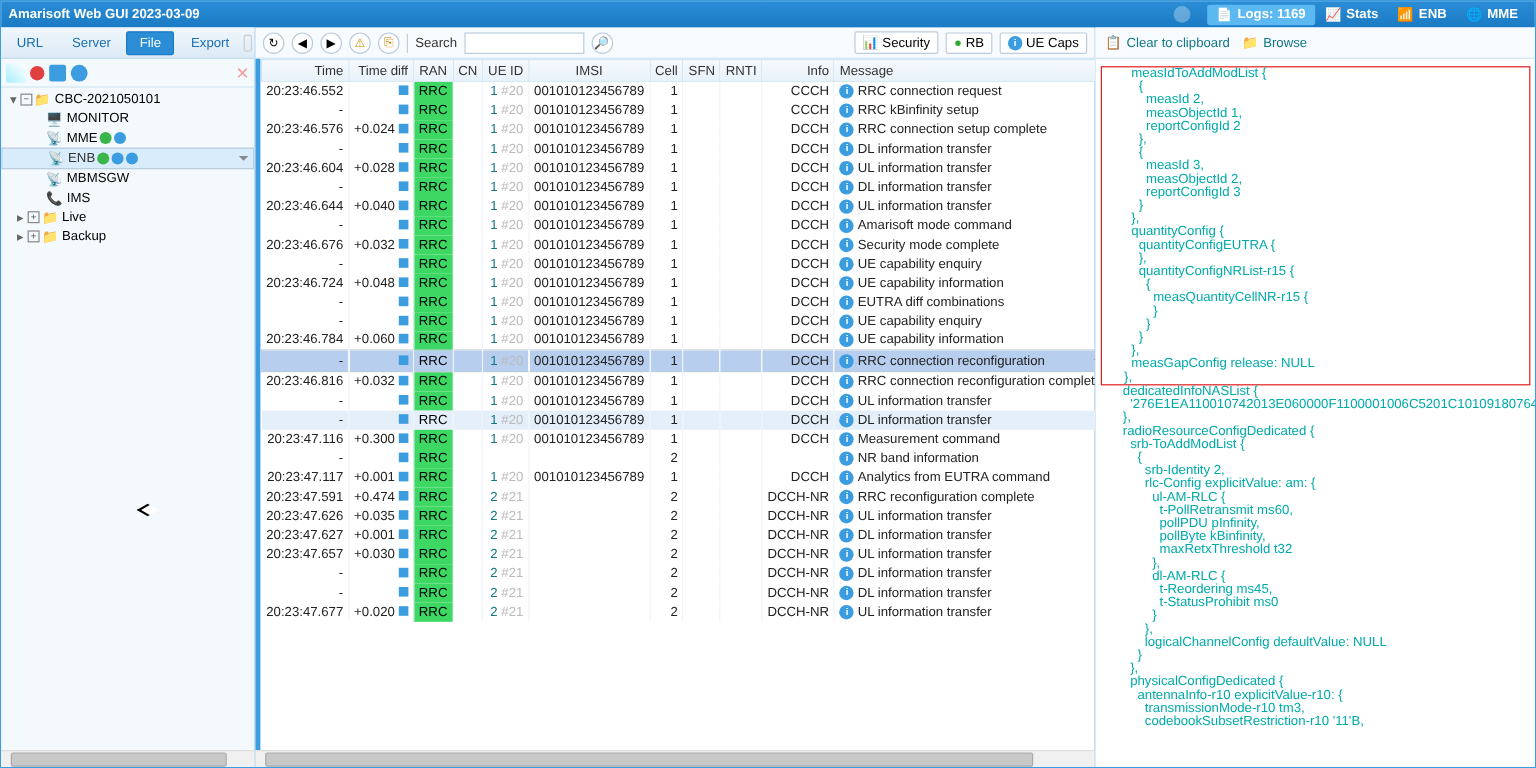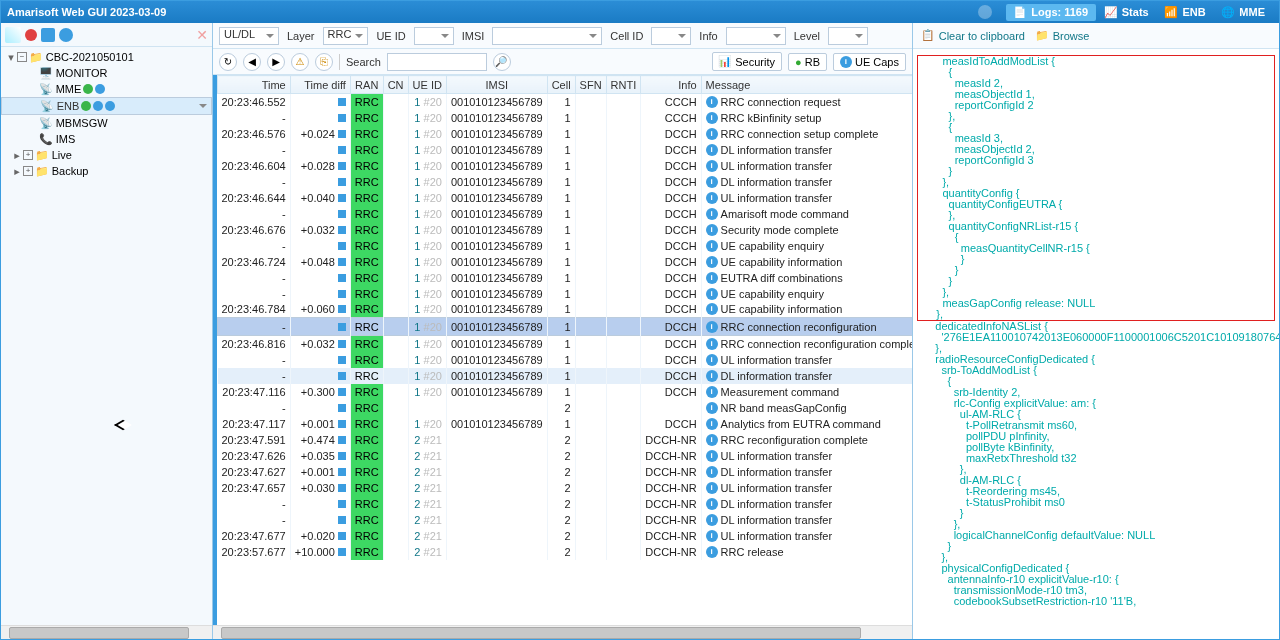--- a/index.html
+++ b/index.html
@@ -90,20 +90,28 @@
     </div>
     <div class="topbtn">
       <span>🌐</span>
       <span>MME</span>
     </div>
   </div>
 
   <div class="body">
 
     <div class="left">
+      <div class="left-tabs">
+        <span class="tabbtn">URL</span>
+        <span class="tabbtn">Server</span>
+        <span class="tabbtn active">File</span>
+        <span style="flex:1"></span>
+        <span class="tabbtn2">Export</span>
+        <span class="micro-icn"></span>
+      </div>
       <div class="toolbar2">
         <span class="tb-icon" style="background:linear-gradient(45deg,#aef,#fff)"></span>
         <span class="tb-red"></span>
         <span class="tb-blue"></span>
         <span class="tb-blue" style="border-radius:50%"></span>
         <span class="tb-icon"></span>
         <span class="tb-x">✕</span>
       </div>
       <div class="tree">
         <div class="tree-row">
@@ -149,35 +157,20 @@
           <span>📁</span>
           <span style="margin-left:3px">Backup</span>
         </div>
       </div>
       <div class="hscroll">
           <div class="hthumb" style="left:8px;width:180px"></div>
         </div>
     </div>
 
     <div class="center">
-      <div class="filterbar">
-        <div class="sel" style="min-width:60px"><span>UL/DL</span></div>
-        <span class="lbl">Layer</span>
-        <div class="sel" style="min-width:40px"><span>RRC</span></div>
-        <span class="lbl">UE ID</span>
-        <div class="sel" style="min-width:40px"></div>
-        <span class="lbl">IMSI</span>
-        <div class="sel" style="min-width:110px"></div>
-        <span class="lbl">Cell ID</span>
-        <div class="sel" style="min-width:40px"></div>
-        <span class="lbl">Info</span>
-        <div class="sel" style="min-width:60px"></div>
-        <span class="lbl">Level</span>
-        <div class="sel" style="min-width:40px"></div>
-      </div>
       <div class="actionbar">
         <span class="rnd">↻</span>
         <span class="rnd">◀</span>
         <span class="rnd">▶</span>
         <span class="rnd" style="color:#c80">⚠</span>
         <span class="rnd" style="color:#c80">⎘</span>
         <span style="border-left:1px solid #ccc;height:16px"></span>
         <span class="lbl">Search</span>
         <input class="inp" style="width: 100px;">
         <span class="rnd">🔎</span>
@@ -563,21 +556,21 @@
                 <td style="width:30px"></td>
                 <td style="width:50px"><span class="ueid"></span> <span class="pci"></span></td>
                 <td class="c" style="width:100px"></td>
                 <td style="width:30px">2</td>
                 <td style="width:30px"></td>
                 <td style="width:30px"></td>
                 <td style="width:60px"></td>
                 <td class="l">
                   <span class="msg">
                     <span class="info-i">i</span>
-                    <span>NR band measGapConfig</span>
+                    <span>NR band information</span>
                   </span>
                 </td>
               </tr>
               <tr>
                 <td style="width:70px">20:23:47.117</td>
                 <td style="width:45px">+0.001<span class="blue-sq" style="margin-left:3px"></span></td>
                 <td class="ran" style="width:34px">RRC</td>
                 <td style="width:30px"></td>
                 <td style="width:50px"><span class="ueid">1</span> <span class="pci">#20</span></td>
                 <td class="c" style="width:100px">001010123456789</td>
@@ -708,38 +701,20 @@
                 <td style="width:50px"><span class="ueid">2</span> <span class="pci">#21</span></td>
                 <td class="c" style="width:100px"></td>
                 <td style="width:30px">2</td>
                 <td style="width:30px"></td>
                 <td style="width:30px"></td>
                 <td style="width:60px">DCCH-NR</td>
                 <td class="l">
                   <span class="msg">
                     <span class="info-i">i</span>
                     <span>UL information transfer</span>
-                  </span>
-                </td>
-              </tr>
-              <tr>
-                <td style="width:70px">20:23:57.677</td>
-                <td style="width:45px">+10.000<span class="blue-sq" style="margin-left:3px"></span></td>
-                <td class="ran" style="width:34px">RRC</td>
-                <td style="width:30px"></td>
-                <td style="width:50px"><span class="ueid">2</span> <span class="pci">#21</span></td>
-                <td class="c" style="width:100px"></td>
-                <td style="width:30px">2</td>
-                <td style="width:30px"></td>
-                <td style="width:30px"></td>
-                <td style="width:60px">DCCH-NR</td>
-                <td class="l">
-                  <span class="msg">
-                    <span class="info-i">i</span>
-                    <span>RRC release</span>
                   </span>
                 </td>
               </tr>
             </tbody>
         </table>
       </div>
       <div class="hscroll">
           <div class="hthumb" style="left:8px;width:640px"></div>
         </div>
     </div>

